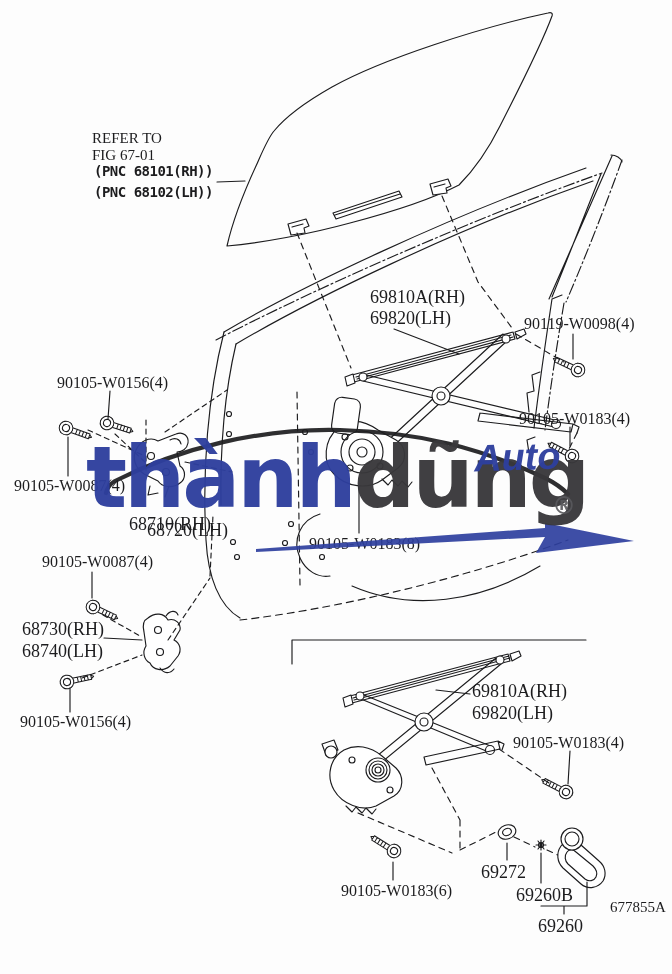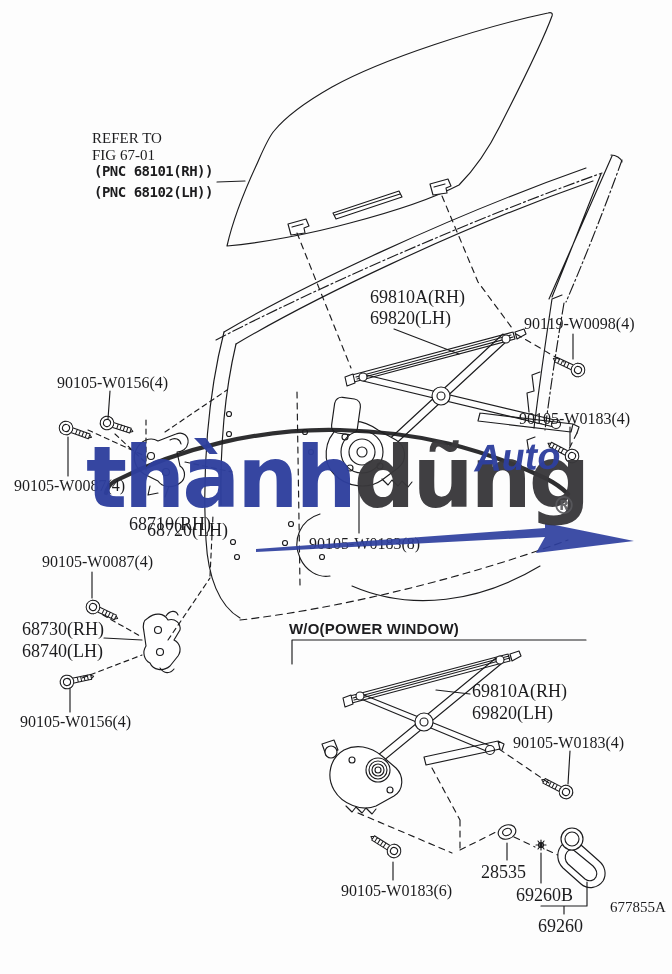--- a/index.html
+++ b/index.html
@@ -219,26 +219,25 @@
       <div class="lbl serif16" style="left: 57px; top: 374px;">90105-W0156(4)</div>
       <div class="lbl serif16" style="left: 519px; top: 410px;">90105-W0183(4)</div>
       <div class="lbl serif16" style="left: 14px; top: 477px;">90105-W0087(4)</div>
       <div class="lbl serif18" style="left: 129px; top: 498px; margin-top: 16px;">68710(RH)</div>
       <div class="lbl serif18" style="left: 132px; top: 520px; margin-left: 15px;">68720(LH)</div>
       <div class="lbl serif16" style="left: 309px; top: 535px;">90105-W0183(8)</div>
       <div class="lbl serif16" style="left: 42px; top: 553px;">90105-W0087(4)</div>
       <div class="lbl serif18" style="left: 22px; top: 619px;">68730(RH)</div>
       <div class="lbl serif18" style="left: 22px; top: 641px;">68740(LH)</div>
       <div class="lbl serif16" style="left: 20px; top: 713px;">90105-W0156(4)</div>
-      <div class="lbl sans15" style="left: 289px; top: 620px;">W/O(POWER WINDOW)</div>
       <div class="lbl serif18" style="left: 472px; top: 681px;">69810A(RH)</div>
       <div class="lbl serif18" style="left: 472px; top: 703px;">69820(LH)</div>
       <div class="lbl serif16" style="left: 513px; top: 734px;">90105-W0183(4)</div>
       <div class="lbl serif16" style="left: 341px; top: 882px;">90105-W0183(6)</div>
-      <div class="lbl serif18" style="left: 481px; top: 862px;">28535</div>
+      <div class="lbl serif18" style="left: 481px; top: 862px;">69272</div>
       <div class="lbl serif18" style="left: 516px; top: 885px;">69260B</div>
       <div class="lbl serif18" style="left: 538px; top: 916px;">69260</div>
       <div class="lbl serif15" style="left: 610px; top: 899px;">677855A</div>
     </div>
 
   <div id="watermark">
     <svg width="672" height="974" viewBox="0 0 672 974">
       <path d="M106,493 C107,488 110,484 115,481 C180,448 260,428 340,430
                C420,432 480,448 545,478 C555,483 562,488 568,494" fill="none" stroke="#1c1c1e" stroke-width="4.2" stroke-linecap="round" opacity="0.92"></path>
       <path d="M256,549 L545,528 L545,523 L634,541 L536,553 L545,537 L256,552 Z" fill="#2e3f9e" stroke="none" opacity="0.92"></path>

